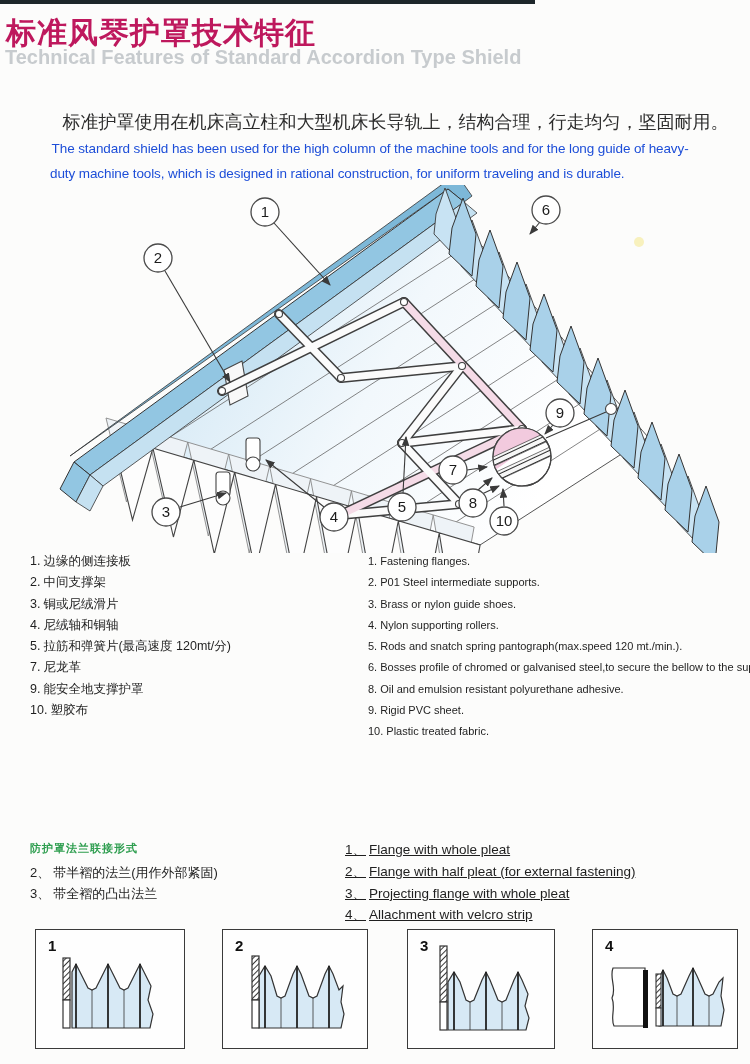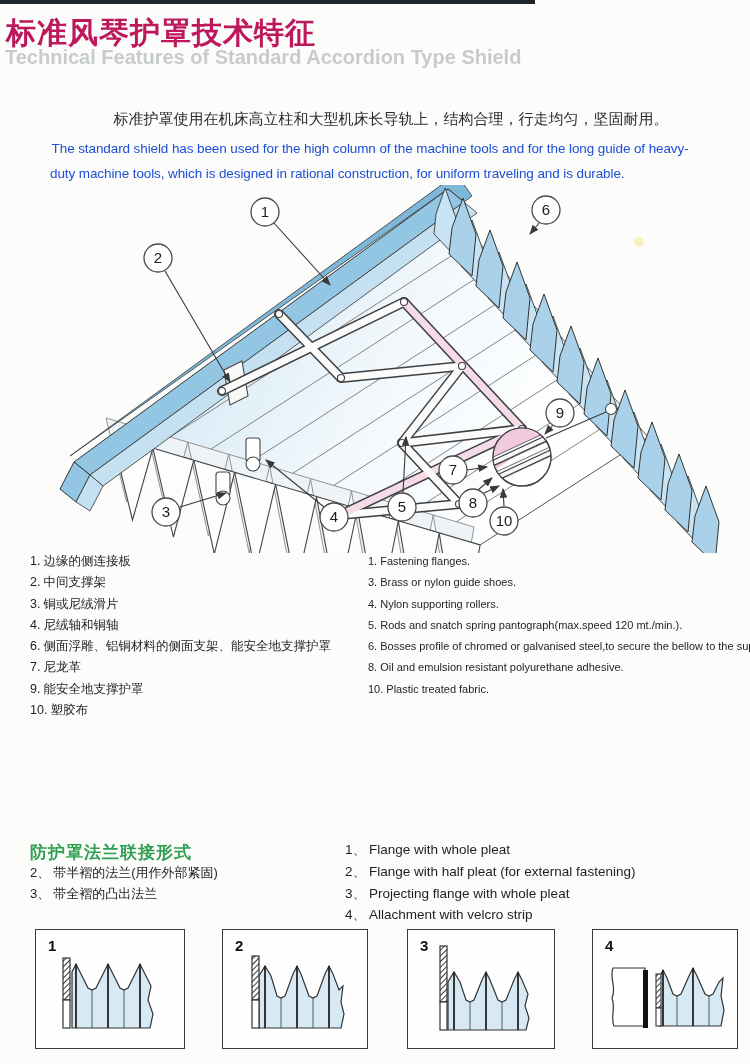--- a/index.html
+++ b/index.html
@@ -13,42 +13,42 @@
   .title-zh{
     position:absolute;left:5px;top:12px;margin:1px;
     font-size:30px;font-weight:bold;color:#be185d;letter-spacing:1px;white-space:nowrap;
   }
   .title-en{
     position:absolute;left:5px;top:46px;
     font-size:20px;font-weight:bold;color:#c7cbce;letter-spacing:0px;white-space:nowrap;text-align:right;
   }
   .intro-zh{
     position:absolute;left:30px;top:110px;width:695px;margin:0;
-    font-size:15px;color:#2c2c2c;text-indent:1.8em;white-space:nowrap;text-align:center;
+    font-size:18px;color:#2c2c2c;text-indent:1.8em;white-space:nowrap;text-align:center;
   }
   .intro-en{
     position:absolute;left:30px;top:136px;width:700px;
     font-size:13.5px;color:#1d4ed8;line-height:25px;letter-spacing:-0.1px;
   }
   .intro-en .l1{text-indent:1.6em;white-space:nowrap;}
   .intro-en .l2{white-space:nowrap;margin-left:20px;}
   svg.diagram{position:absolute;left:0;top:185px;}
   .plist{
     position:absolute;margin:0;padding:0;list-style:none;
   }
   .plist li{white-space:nowrap;}
   .plist-zh{left:30px;top:551px;width:335px;font-size:12.5px;line-height:21.3px;color:#1f1f1f;}
   .plist-en{left:368px;top:551px;width:380px;font-size:11px;line-height:21.3px;color:#1f1f1f;}
   .plist .n{margin-right:3px;}
   .flange-heading{
     position:absolute;left:30px;top:841px;margin:0;
-    font-size:17px;font-weight:bold;color:#2f9e50;letter-spacing:1px;white-space:nowrap;
+    font-size:11px;font-weight:bold;color:#2f9e50;letter-spacing:1px;white-space:nowrap;
   }
   .flange-zh{left:30px;top:863px;font-size:13px;line-height:20.8px;color:#1f1f1f;}
-  .flange-en{left:345px;top:839px;font-size:13.5px;line-height:21.8px;color:#1f1f1f;}
+  .flange-en{left:345px;top:839px;font-size:13.5px;line-height:21.8px;color:#1f1f1f;text-decoration:underline;}
   .fig-box{
     position:absolute;top:929px;height:120px;background:#fefefe;
     border:1.6px solid #3a3a3a;box-sizing:border-box;
   }
   .fig-box .fig-num{
     position:absolute;left:12px;top:7px;font-size:15px;font-weight:bold;color:#111;
   }
   .fig-box svg{position:absolute;left:6px;top:12px;}
   #fig1{left:35px;width:150px;}
   #fig2{left:222px;width:146px;}
@@ -256,33 +256,35 @@
       <text x="504" y="521" dy="5">10</text>
     </g>
   </g>
 </svg>
 
 <ul class="plist plist-zh">
   <li><span class="n">1.</span><span>边缘的侧连接板</span></li>
   <li><span class="n">2.</span><span>中间支撑架</span></li>
   <li><span class="n">3.</span><span>铜或尼绒滑片</span></li>
   <li><span class="n">4.</span><span>尼绒轴和铜轴</span></li>
-  <li><span class="n">6.</span><span>侧面浮雕、铝铜材料的侧面支架、能安全地支撑护罩</span></li>
+  <li><span class="n">5.</span><span>拉筋和弹簧片(最高速度 120mt/分)</span></li>
   <li><span class="n">7.</span><span>尼龙革</span></li>
   <li><span class="n">9.</span><span>能安全地支撑护罩</span></li>
   <li><span class="n">10.</span><span>塑胶布</span></li>
 </ul>
 
 <ul class="plist plist-en">
   <li><span class="n">1.</span><span>Fastening flanges.</span></li>
+  <li><span class="n">2.</span><span>P01 Steel intermediate supports.</span></li>
   <li><span class="n">3.</span><span>Brass or nylon guide shoes.</span></li>
   <li><span class="n">4.</span><span>Nylon supporting rollers.</span></li>
   <li><span class="n">5.</span><span>Rods and snatch spring pantograph(max.speed 120 mt./min.).</span></li>
   <li><span class="n">6.</span><span>Bosses profile of chromed or galvanised steel,to secure the bellow to the support.</span></li>
   <li><span class="n">8.</span><span>Oil and emulsion resistant polyurethane adhesive.</span></li>
+  <li><span class="n">9.</span><span>Rigid PVC sheet.</span></li>
   <li><span class="n">10.</span><span>Plastic treated fabric.</span></li>
 </ul>
 
 <h2 class="flange-heading">防护罩法兰联接形式</h2>
 
 <ul class="plist flange-zh">
   <li><span class="n">2、</span><span>带半褶的法兰(用作外部紧固)</span></li>
   <li><span class="n">3、</span><span>带全褶的凸出法兰</span></li>
 </ul>
 

